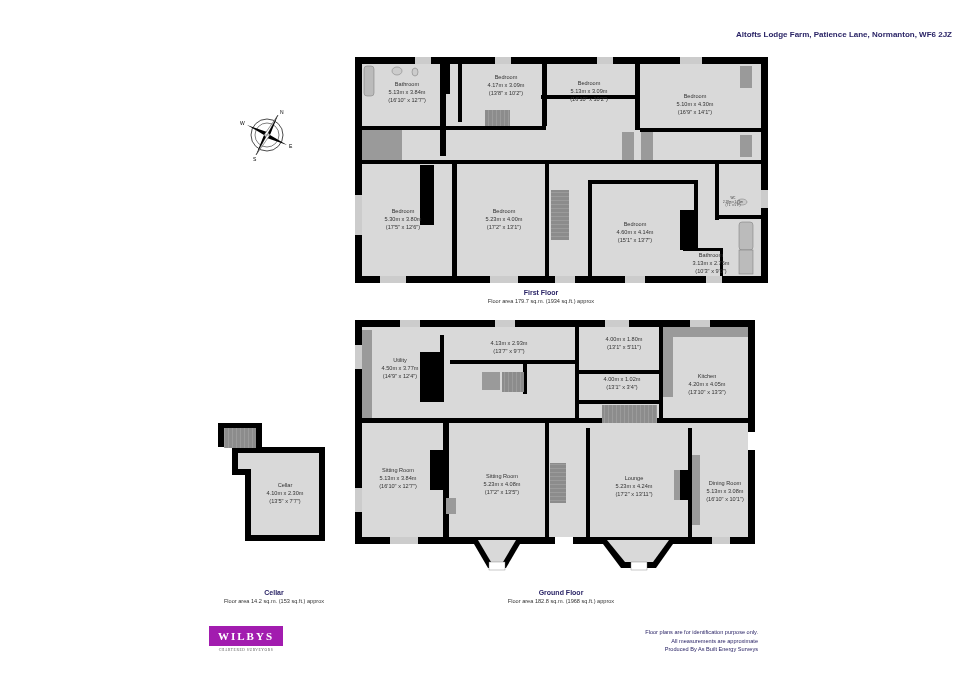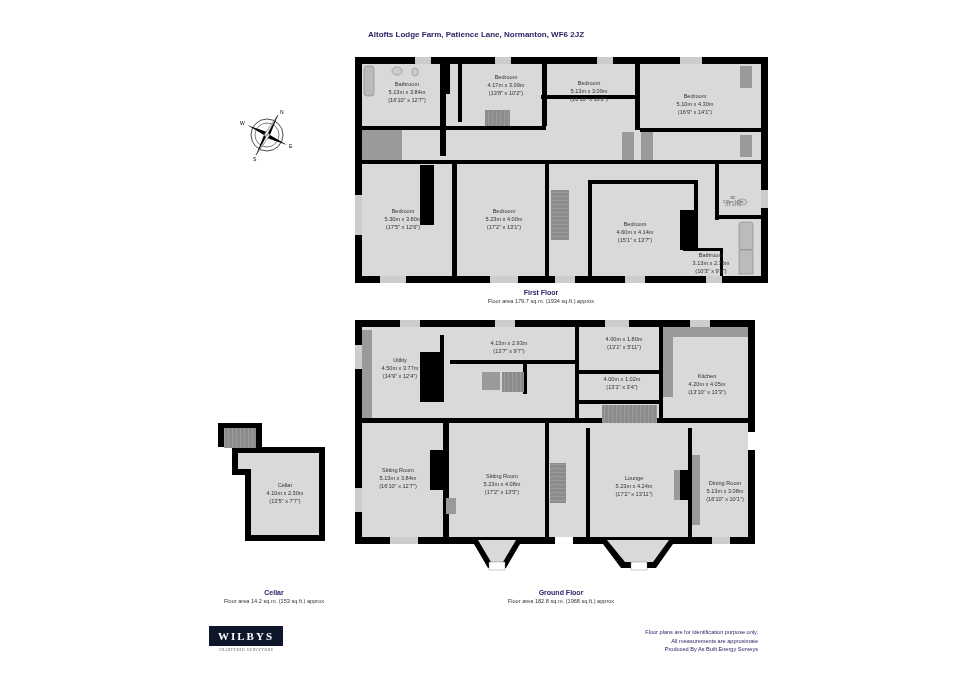--- a/index.html
+++ b/index.html
@@ -1,24 +1,24 @@
 <!DOCTYPE html>
 <html><head>
 <meta charset="utf-8">
 <style>
   html,body{margin:0;padding:0;background:#ffffff;}
   body{width:980px;height:692px;position:relative;overflow:hidden;font-family:"Liberation Sans",sans-serif;}
   .abs{position:absolute;}
-  .title{left:0;width:952px;top:30px;text-align:center;font-size:8px;font-weight:bold;color:#2a2466;}
+  .title{left:0;width:952px;top:30px;text-align:right;font-size:8px;font-weight:bold;color:#2a2466;}
   .room-label{position:absolute;text-align:center;font-size:5.6px;line-height:8px;color:#333;transform:translate(-50%,-50%);white-space:nowrap;}
   .floor-title{position:absolute;text-align:center;transform:translateX(-50%);white-space:nowrap;}
   .floor-title .name{font-size:7px;font-weight:bold;color:#2a2466;}
   .floor-title .area{font-size:5.6px;color:#333;margin-top:2px;}
   .logo{left:209px;top:626px;width:74px;height:30px;}
-  .logo .box{background:#0f172a;color:#fff;font-family:"Liberation Serif",serif;font-weight:bold;letter-spacing:2px;font-size:11px;text-align:center;height:20px;line-height:20px;}
+  .logo .box{background:#a21caf;color:#fff;font-family:"Liberation Serif",serif;font-weight:bold;letter-spacing:2px;font-size:11px;text-align:center;height:20px;line-height:20px;}
   .logo .sub{font-size:3.6px;letter-spacing:0.6px;color:#555;text-align:center;margin-top:2px;font-family:"Liberation Serif",serif;}
   .disclaimer{left:590px;top:628px;width:168px;text-align:right;font-size:5.6px;line-height:8.5px;color:#2a2466;}
   svg{position:absolute;left:0;top:0;}
 </style>
 </head>
 <body>
 
 <div class="abs title">Altofts Lodge Farm, Patience Lane, Normanton, WF6 2JZ</div>
 
 <svg width="980" height="692" viewBox="0 0 980 692">

